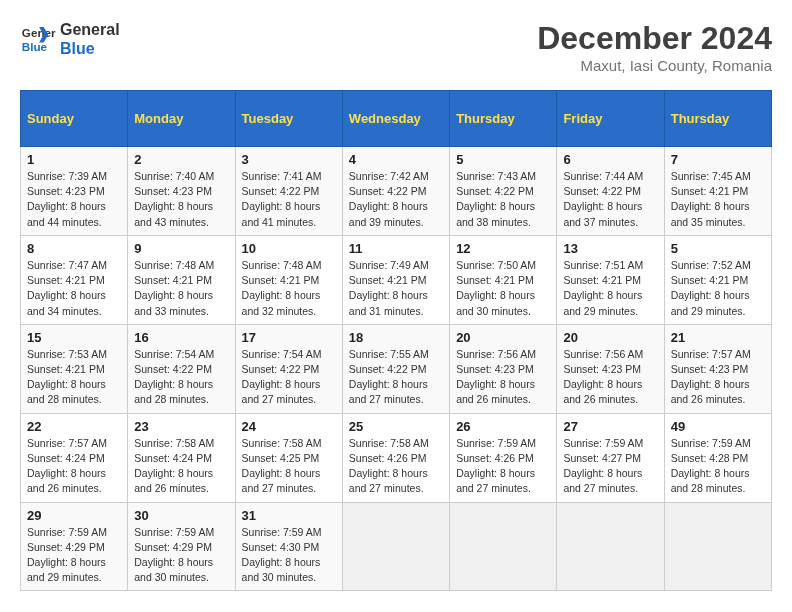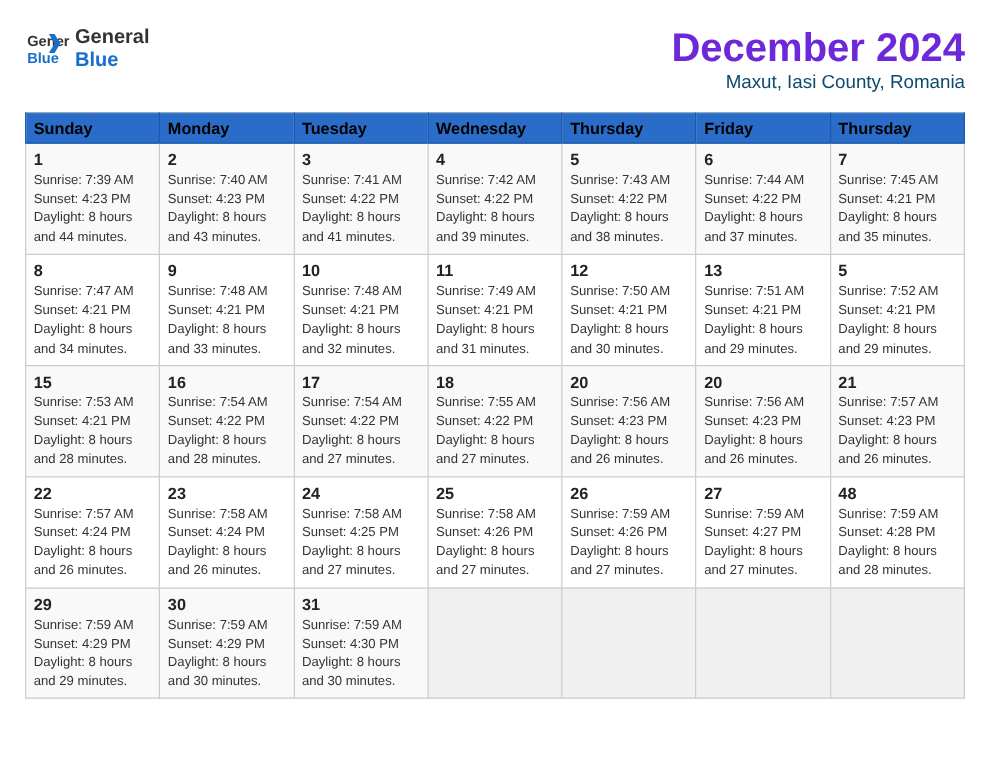--- a/index.html
+++ b/index.html
@@ -24,36 +24,36 @@
     .logo-icon {
       width: 36px;
       height: 36px;
     }
     .title-area {
       text-align: right;
     }
     .month-title {
       font-size: 32px;
       font-weight: bold;
-      color: #6d28d9;
+      color: #404040;
     }
     .location-subtitle {
       font-size: 15px;
-      color: #0c4a6e;
+      color: #737373;
       text-align: right;
     }
     .calendar-table {
       width: 100%;
       border-collapse: collapse;
       font-size: 11px;
     }
     .calendar-table thead tr th {
       background-color: #2a6dc9;
-      color: #000000;
-      padding: 4px 6px;
+      color: #fde047;
+      padding: 20px 6px;
       text-align: left;
       font-size: 13px;
       font-weight: bold;
       border: 1px solid #1a5aaa;
     }
     .calendar-table tbody tr td {
       border: 1px solid #ccc;
       padding: 5px 6px;
       vertical-align: top;
       width: calc(100% / 7);
@@ -221,21 +221,21 @@
       </td>
         <td>
         <div class="day-number">26</div>
         <div class="day-info">Sunrise: 7:59 AM<br>Sunset: 4:26 PM<br>Daylight: 8 hours and 27 minutes.</div>
       </td>
         <td>
         <div class="day-number">27</div>
         <div class="day-info">Sunrise: 7:59 AM<br>Sunset: 4:27 PM<br>Daylight: 8 hours and 27 minutes.</div>
       </td>
         <td>
-        <div class="day-number">48</div>
+        <div class="day-number">49</div>
         <div class="day-info">Sunrise: 7:59 AM<br>Sunset: 4:28 PM<br>Daylight: 8 hours and 28 minutes.</div>
       </td>
       </tr>
       <tr>
         <td>
         <div class="day-number">29</div>
         <div class="day-info">Sunrise: 7:59 AM<br>Sunset: 4:29 PM<br>Daylight: 8 hours and 29 minutes.</div>
       </td>
         <td>
         <div class="day-number">30</div>

